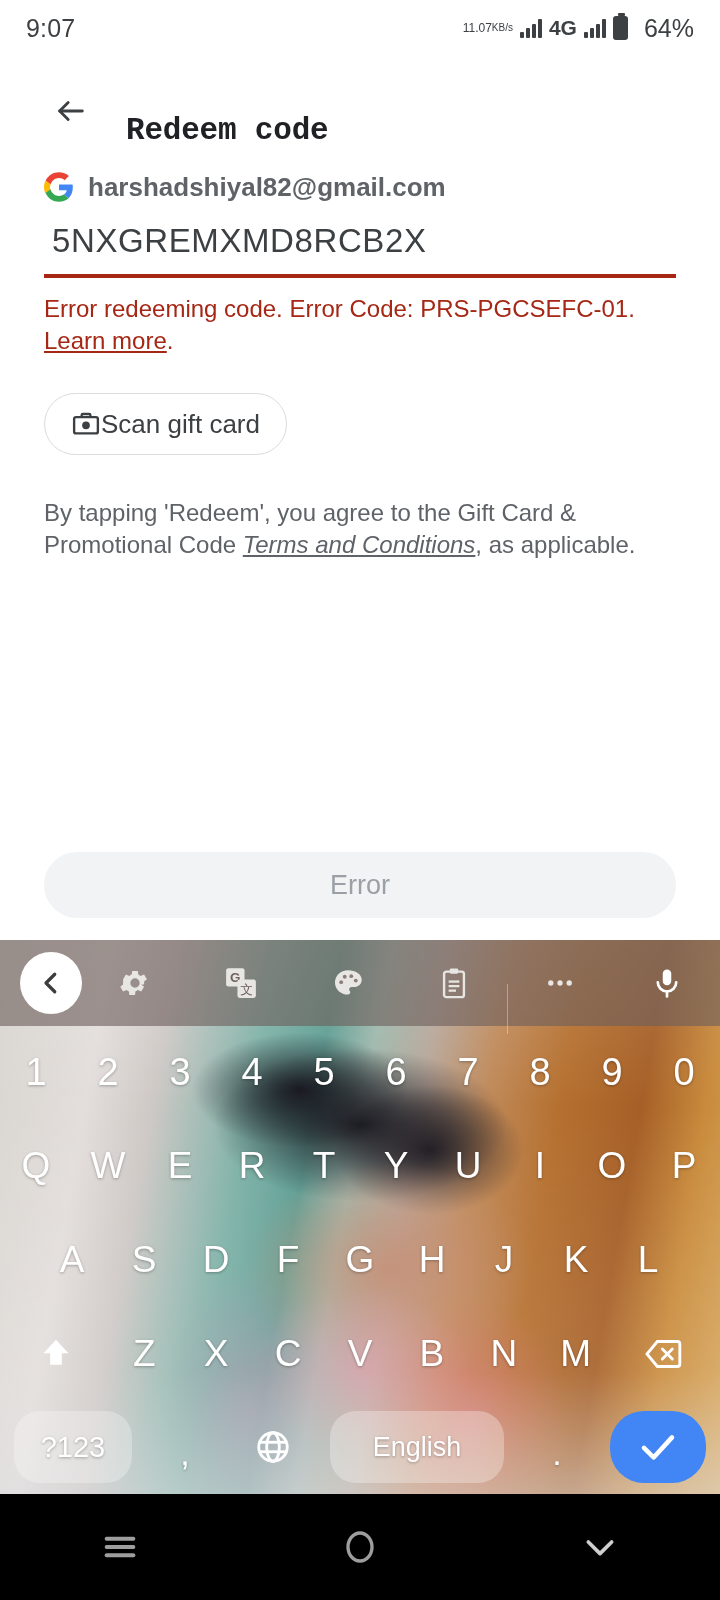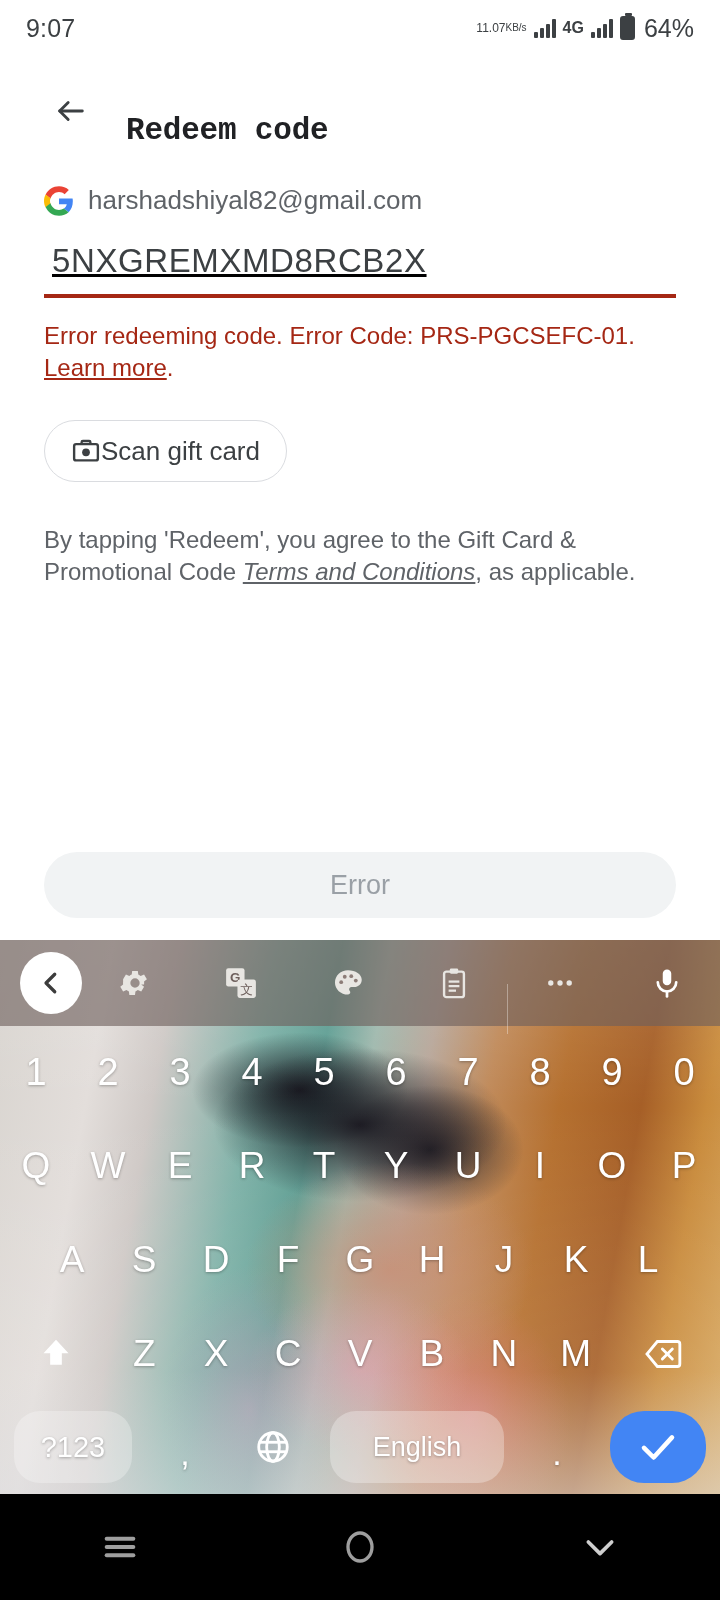--- a/index.html
+++ b/index.html
@@ -22,49 +22,49 @@
   .net-speed { display: flex; flex-direction: row; align-items: center;
                line-height: 1.02; color: #3c4043; }
   .net-speed .n1 { font-size: 12px; }
   .net-speed .n2 { font-size: 10px; }
   .sig { display: flex; align-items: flex-end; gap: 2px; height: 20px; }
   .sig i { display: block; width: 4px; background: #3c4043; border-radius: 1px; }
   .sig i:nth-child(1) { height: 6px; }
   .sig i:nth-child(2) { height: 10px; }
   .sig i:nth-child(3) { height: 14px; }
   .sig i:nth-child(4) { height: 19px; }
-  .net-type { font-size: 16px; color: #3c4043; font-weight: 600; }
+  .net-type { font-size: 21px; color: #3c4043; font-weight: 600; }
   .battery { position: relative; width: 15px; height: 24px;
              border: 2px solid #3c4043; border-radius: 3px; background: #3c4043; }
   .battery::before { content:''; position:absolute; top:-5px; left:3px;
                      width:7px; height:3px; background:#3c4043; border-radius:1px; }
-  .batt-pct { font-size: 25px; color: #3c4043; margin-left: 2px; }
+  .batt-pct { font-size: 25px; color: #3c4043; margin-left: 9px; }
 
   
   .app-bar { position: absolute; top: 72px; left: 12px; width: 720px; height: 76px;
              display: flex; align-items: flex-end; font-family: Liberation Mono, monospace; }
   .back-btn { width: 74px; height: 74px; margin-left: 22px;
               display:flex; align-items:center; justify-content:center; cursor:pointer; }
   .back-btn svg { width: 34px; height: 34px; }
   .app-title { font-size: 31px; color: #202124; font-weight: 600;
                margin-left: 18px; letter-spacing: -.2px; }
 
   
   .content { position: absolute; top: 172px; left: 0; width: 720px; padding: 0 44px; }
 
-  .account-row { display: flex; align-items: flex-end; gap: 14px; height: 44px; }
+  .account-row { display: flex; align-items: flex-start; gap: 14px; height: 44px; font-weight: bold; }
   .g-logo { width: 30px; height: 30px; flex: 0 0 30px; }
   .account-email { font-size: 26px; color: #5f6368; }
 
-  .code-field { margin-top: 20px; position: relative; text-decoration: underline; }
+  .code-field { position: relative; }
   .code-value { font-size: 33px; color: #3c4043; letter-spacing: .6px;
                 padding: 6px 8px 14px 8px; white-space: nowrap; }
   .code-underline { height: 4px; background: #a52714; width: 100%; }
 
-  .error-text { margin-top: 22px; font-size: 24px; line-height: 1.34;
+  .error-text { margin-top: 15px; font-size: 24px; line-height: 1.34;
                 color: #a52714; max-width: 610px; }
   .error-link { color: #a52714; text-decoration: underline; cursor: pointer; }
 
   .scan-btn { margin-top: 36px; display: inline-flex; align-items: center; 
               height: 62px; padding: 0 26px; border: 1.5px solid #dadce0;
               border-radius: 32px; background: #fff; cursor: pointer; }
   .scan-btn svg { width: 30px; height: 30px; }
   .scan-label { font-size: 26px; color: #3c4043; }
 
   .terms-text { margin-top: 42px; font-size: 24px; line-height: 1.32;

